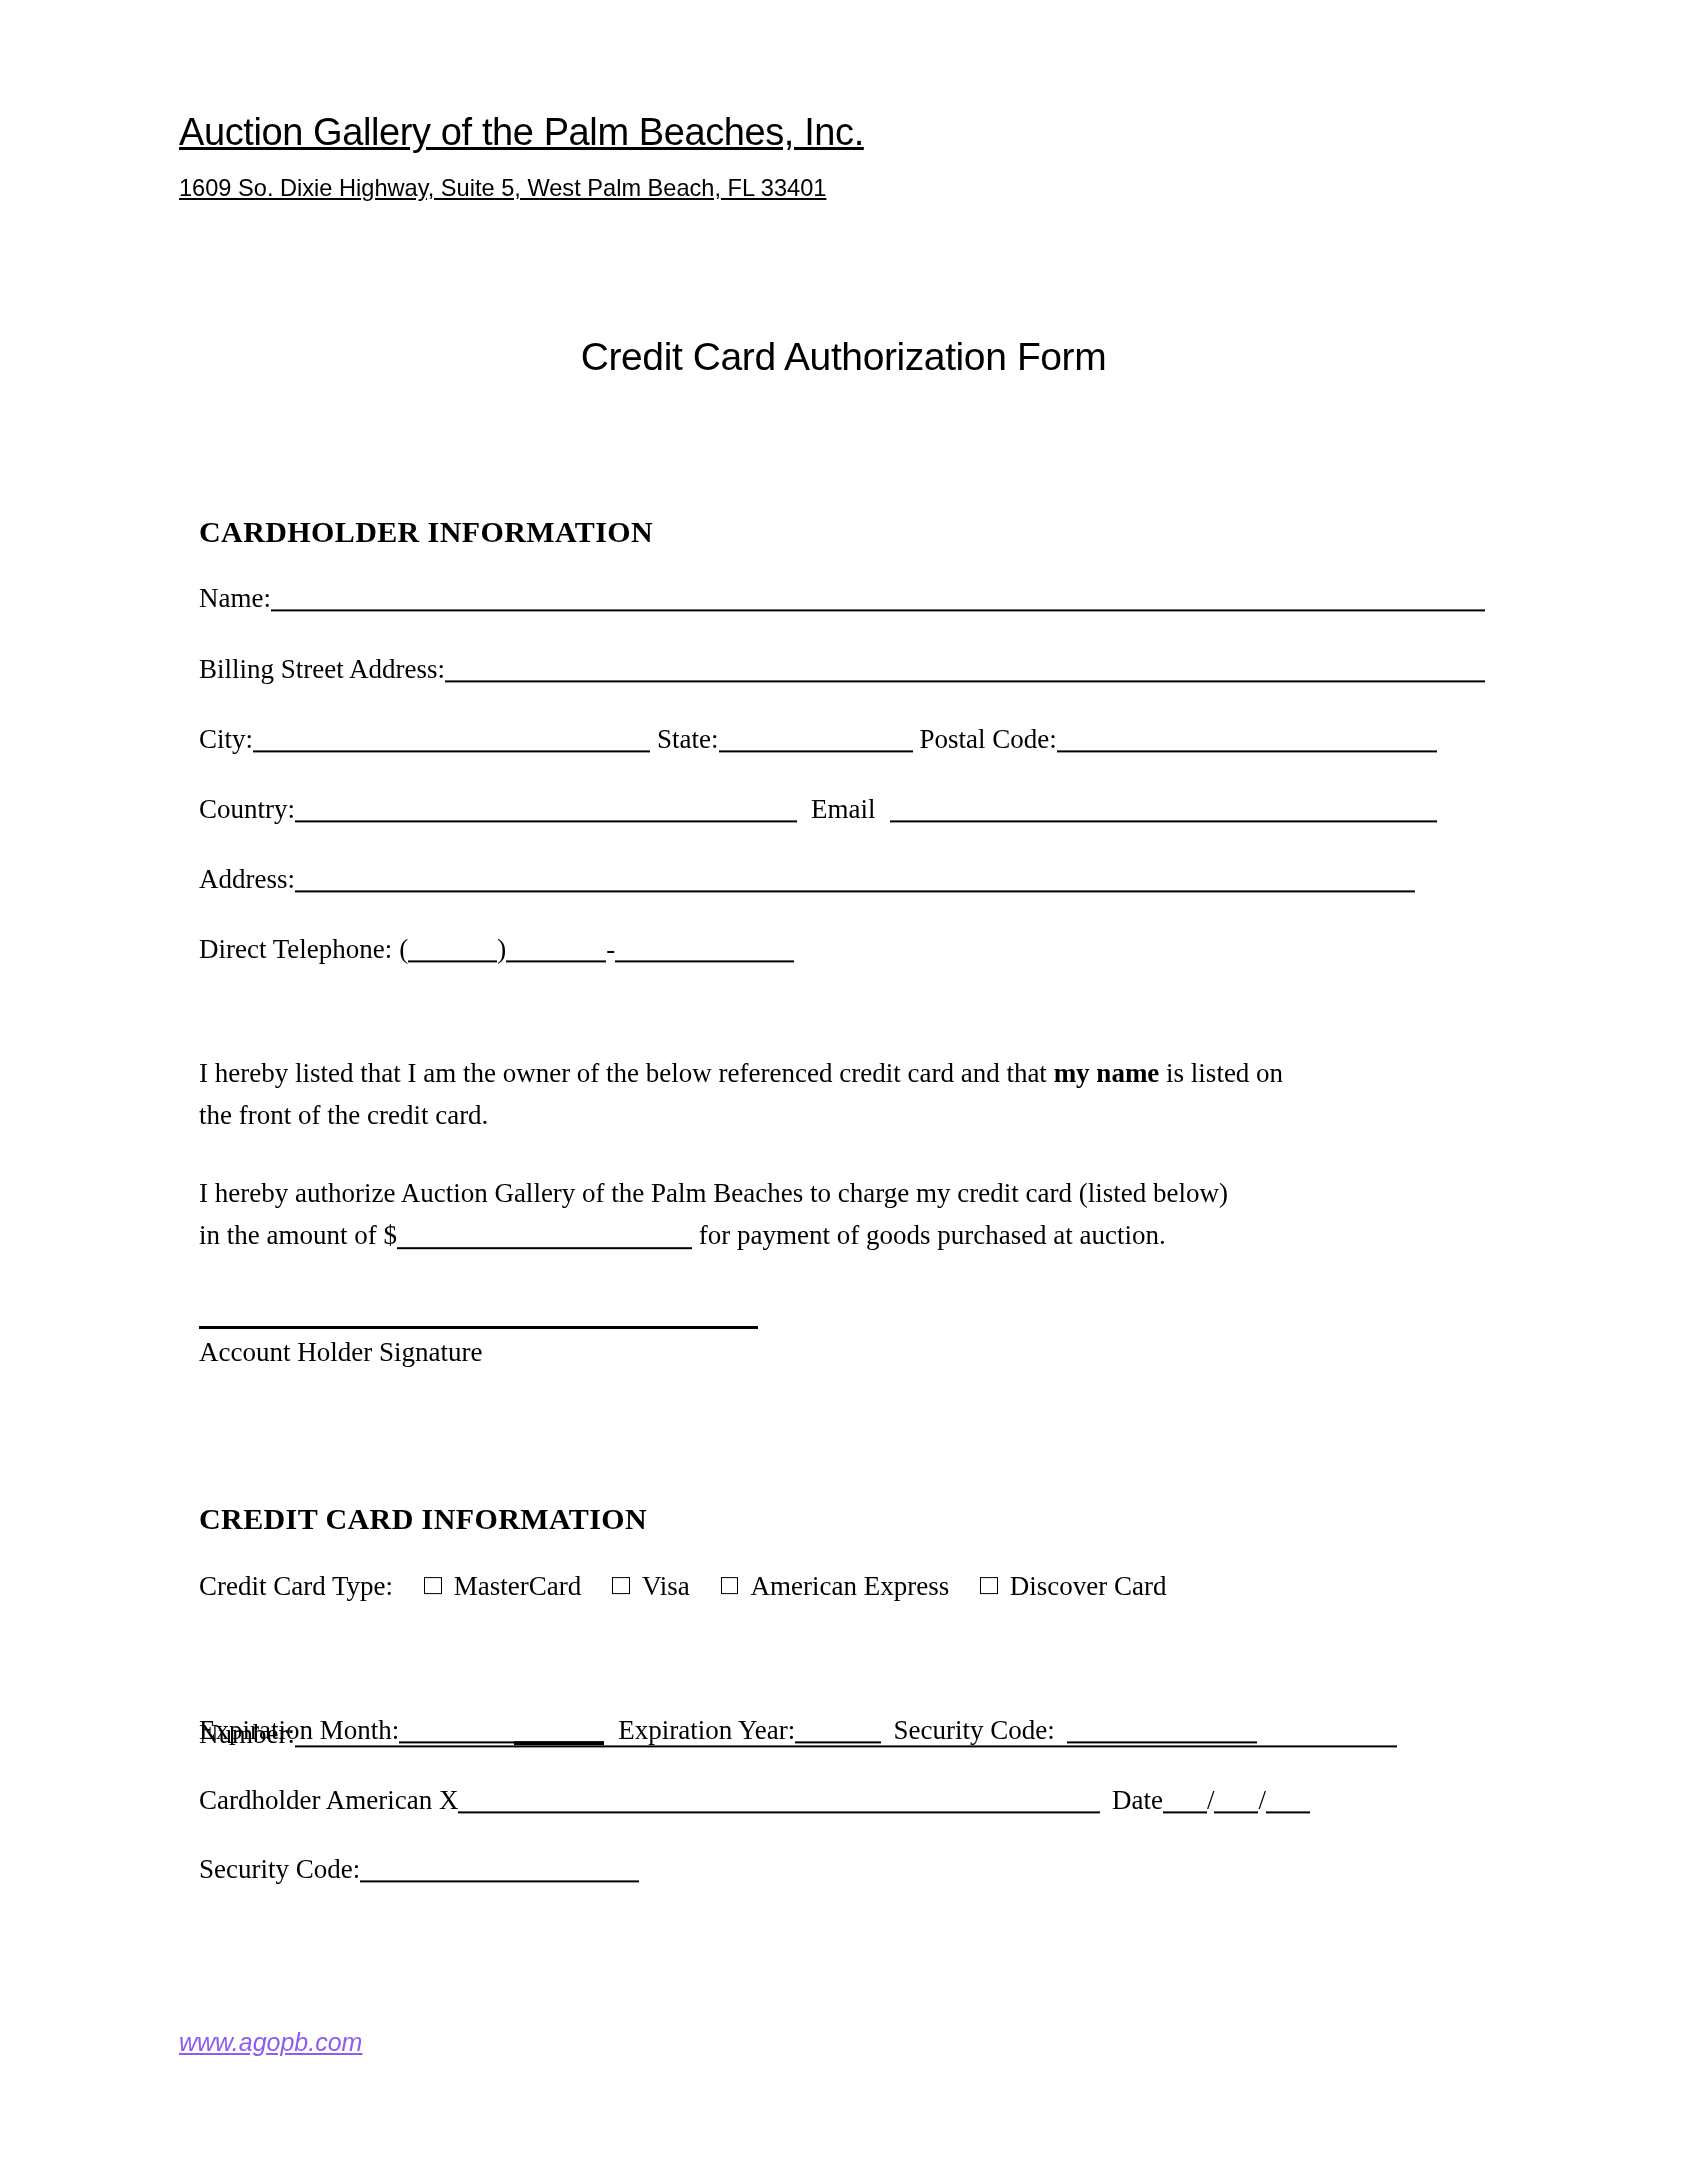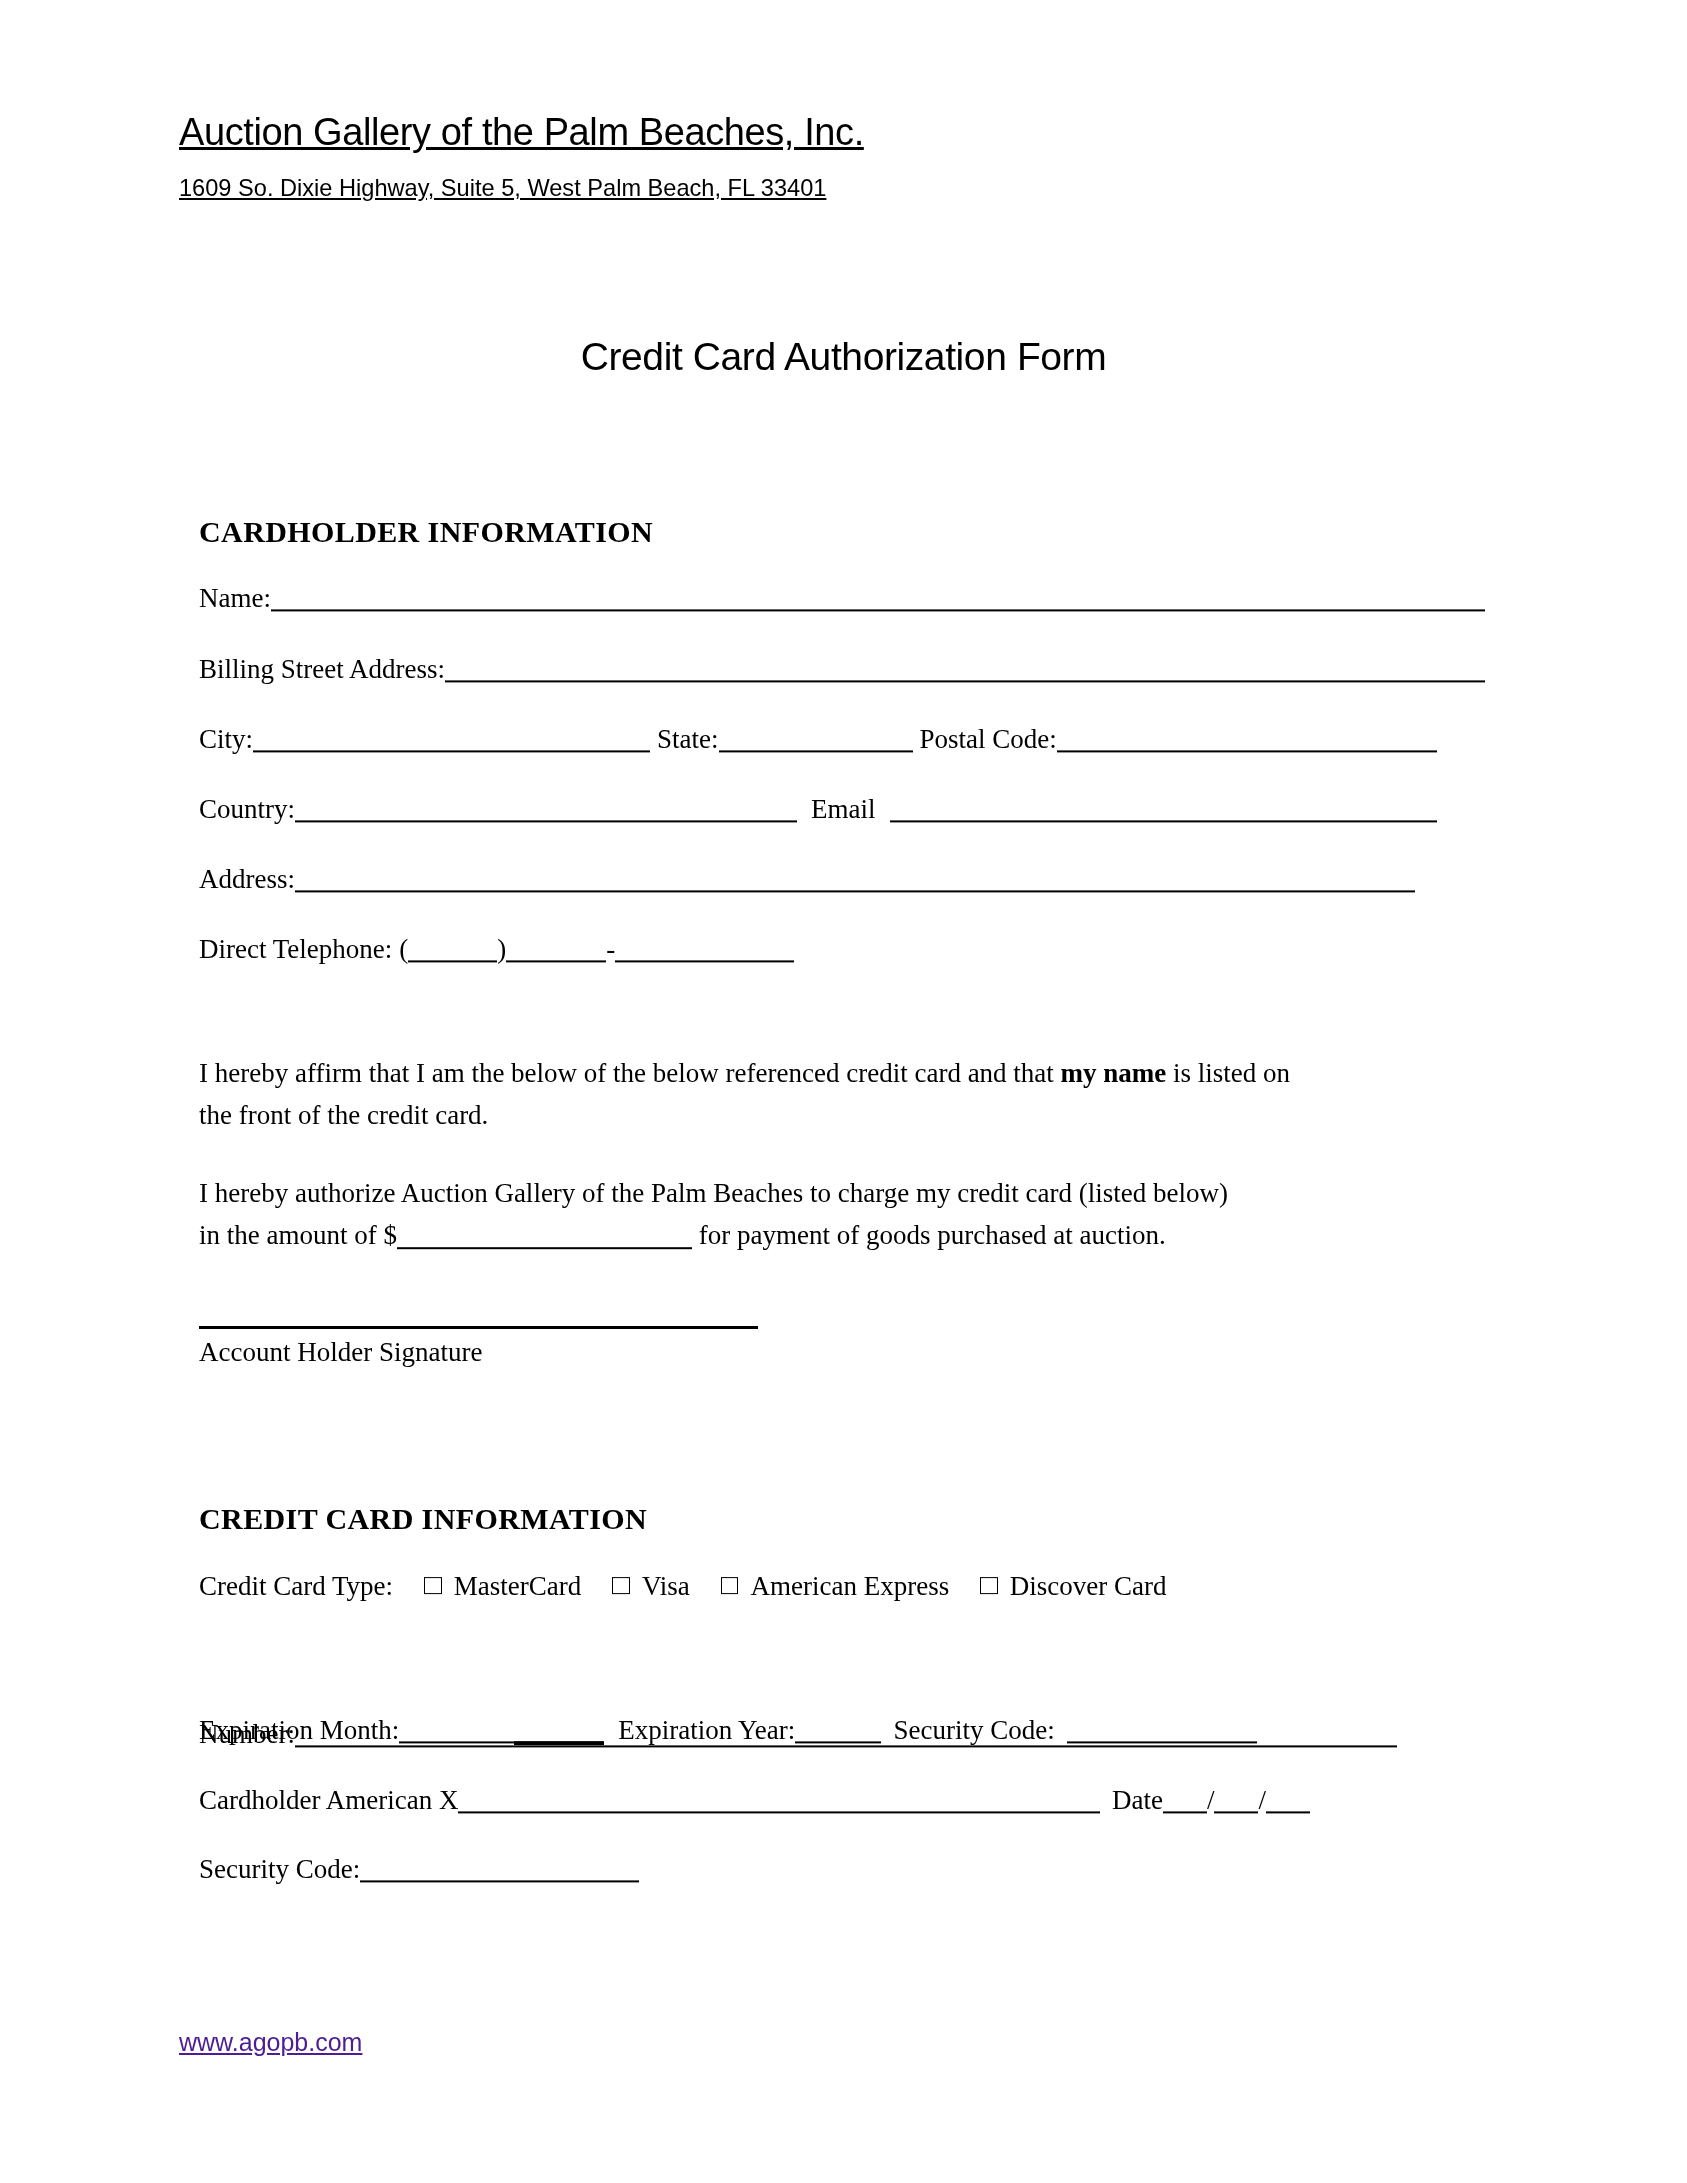--- a/index.html
+++ b/index.html
@@ -152,21 +152,21 @@
     <span>Direct Telephone:</span>
     <span class="gap8">(</span>
     <span class="fline w102"></span>
     <span>)</span>
     <span class="fline w115"></span>
     <span>-</span>
     <span class="fline w205"></span>
   </div>
 
   <div class="para para-affirm">
-    <span>I hereby affirm that I am the below of the below referenced credit card and that </span><b>my name</b><span> is listed on</span><br>
+    <span>I hereby listed that I am the owner of the below referenced credit card and that </span><b>my name</b><span> is listed on</span><br>
     <span>the front of the credit card.</span>
   </div>
 
   <div class="para para-auth">
     <span>I hereby authorize Auction Gallery of the Palm Beaches to charge my credit card (listed below)</span><br>
     <span>in the amount of $</span><span class="fline amount-line"></span><span> for payment of goods purchased at auction.</span>
   </div>
 
   <div class="sig-block">
     <div class="sig-line"></div>
@@ -219,16 +219,16 @@
     <span class="fline w50"></span>
     <span>/</span>
     <span class="fline w50"></span>
   </div>
 
   <div class="frow row-seccode">
     <span>Security Code:</span>
     <span class="fline w320"></span>
   </div>
 
-  <a class="footer-link" style="color: #4c1d95;">www.agopb.com</a>
+  <a class="footer-link" style="color: #8b5cf6; font-style: italic;">www.agopb.com</a>
 
 </div>
 
 
 </body></html>

